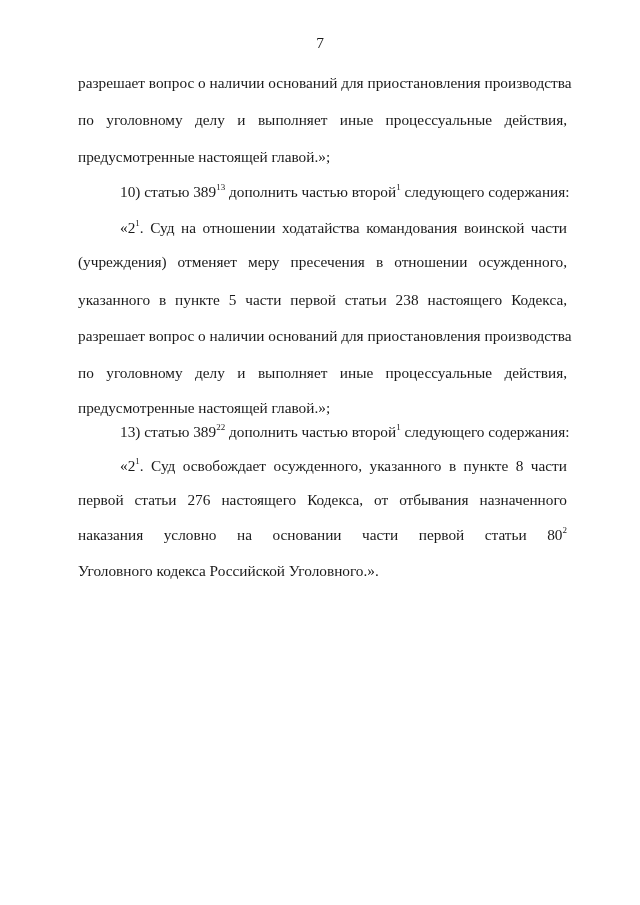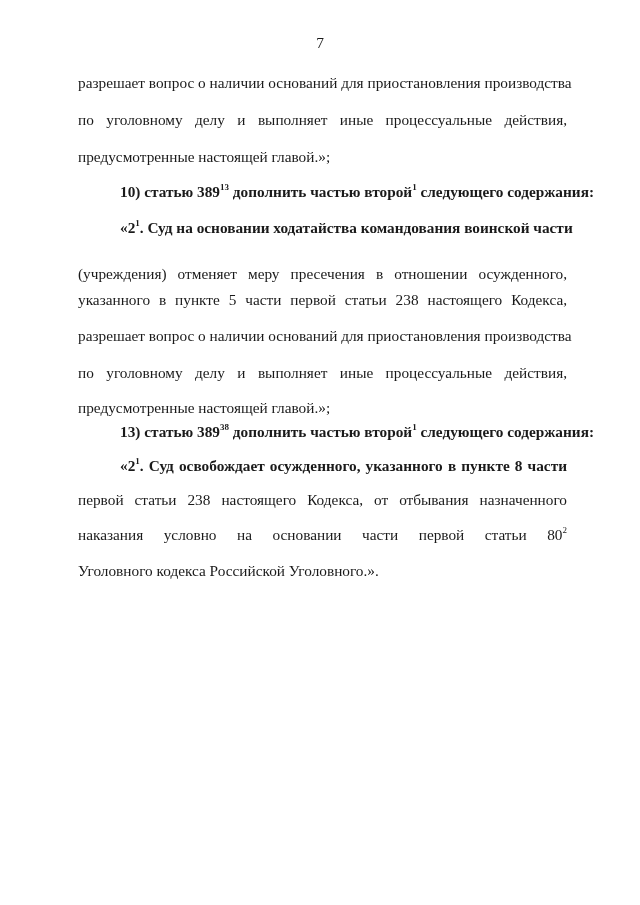--- a/index.html
+++ b/index.html
@@ -1,51 +1,51 @@
 <!DOCTYPE html>
 <html><head>
   <meta charset="utf-8">
   <style>
     html, body { margin: 0; padding: 0; background: #ffffff; }
     body { width: 640px; height: 905px; position: relative; overflow: hidden;
       font-family: "Liberation Serif", "DejaVu Serif", serif; color: #1a1a1a; }
     .page-num { position: absolute; top: 34px; left: 0; width: 640px; text-align: center; font-size: 15.5px; }
     .line { position: absolute; left: 78px; width: 489px; font-size: 15.3px; line-height: 20px; white-space: nowrap; }
     .justify { text-align: justify; text-align-last: justify; }
-    .indent { padding-left: 42px; box-sizing: border-box; font-weight: bold; }
+    .indent { padding-left: 42px; box-sizing: border-box; }
     sup { font-size: 9px; line-height: 0; vertical-align: 0.75em; }
   </style>
 </head>
 <body>
 
 <div>
   <div class="page-num">7</div>
 
   <div class="line justify" style="top:73px">разрешает вопрос о наличии оснований для приостановления производства</div>
   <div class="line justify" style="top:110px">по уголовному делу и выполняет иные процессуальные действия,</div>
   <div class="line" style="top:147px">предусмотренные настоящей главой.»;</div>
 
   <div class="line indent" style="top:182px">
     <span>10) статью 389</span><sup>13</sup><span> дополнить частью второй</span><sup>1</sup><span> следующего содержания:</span>
   </div>
 
   <div class="line indent justify" style="top:218px">
-    <span>«2</span><sup>1</sup><span>. Суд на основании ходатайства командования воинской части</span>
+    <span>«2</span><sup>1</sup><span>. Суд на отношении ходатайства командования воинской части</span>
   </div>
-  <div class="line justify" style="top:264px">(учреждения) отменяет меру пресечения в отношении осужденного,</div>
+  <div class="line justify" style="top:252px">(учреждения) отменяет меру пресечения в отношении осужденного,</div>
   <div class="line justify" style="top:290px">указанного в пункте 5 части первой статьи 238 настоящего Кодекса,</div>
   <div class="line justify" style="top:326px">разрешает вопрос о наличии оснований для приостановления производства</div>
   <div class="line justify" style="top:363px">по уголовному делу и выполняет иные процессуальные действия,</div>
   <div class="line" style="top:398px">предусмотренные настоящей главой.»;</div>
 
   <div class="line indent" style="top:422px">
-    <span>13) статью 389</span><sup>38</sup><span> дополнить частью второй</span><sup>1</sup><span> следующего содержания:</span>
+    <span>13) статью 389</span><sup>22</sup><span> дополнить частью второй</span><sup>1</sup><span> следующего содержания:</span>
   </div>
 
   <div class="line indent justify" style="top:456px">
     <span>«2</span><sup>1</sup><span>. Суд освобождает осужденного, указанного в пункте 8 части</span>
   </div>
-  <div class="line justify" style="top:490px">первой статьи 238 настоящего Кодекса, от отбывания назначенного</div>
+  <div class="line justify" style="top:490px">первой статьи 276 настоящего Кодекса, от отбывания назначенного</div>
   <div class="line justify" style="top:525px">
     <span>наказания условно на основании части первой статьи 80</span><sup>2</sup>
   </div>
   <div class="line" style="top:561px">Уголовного кодекса Российской Уголовного.».</div>
 </div>
 
 </body></html>

